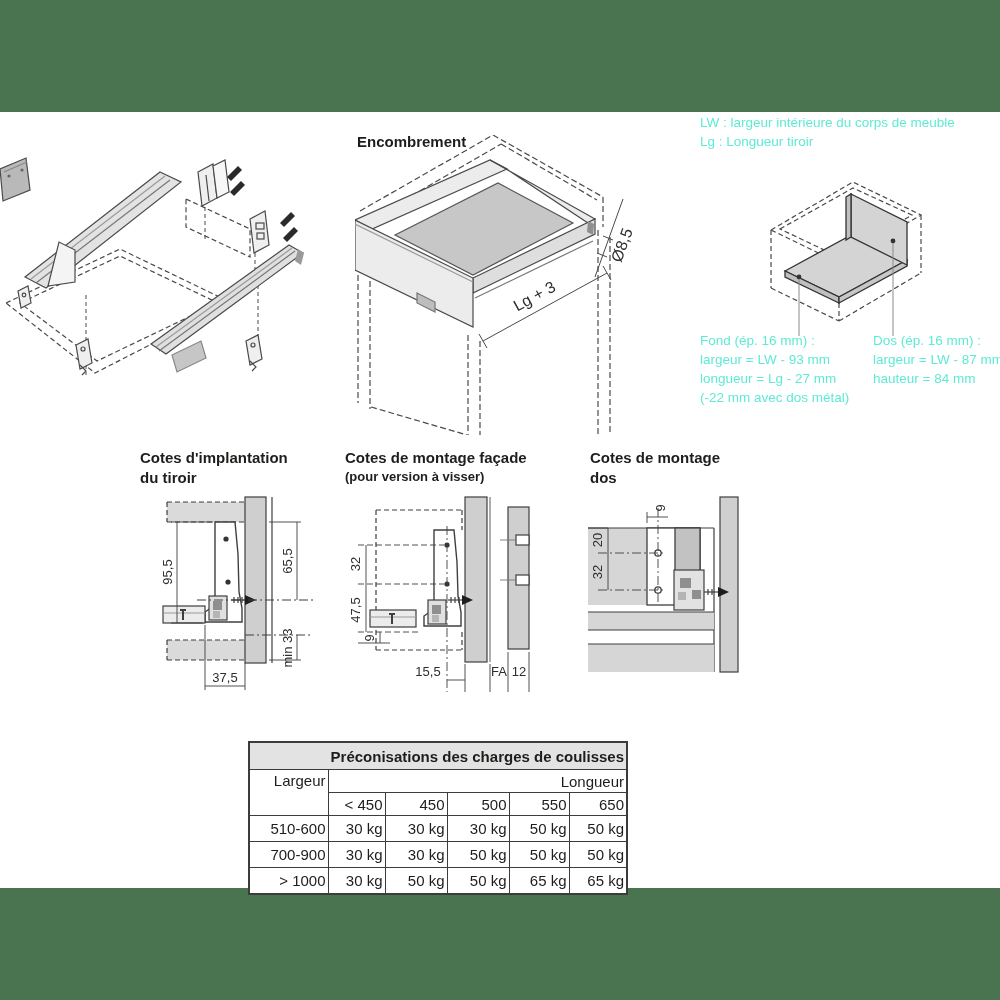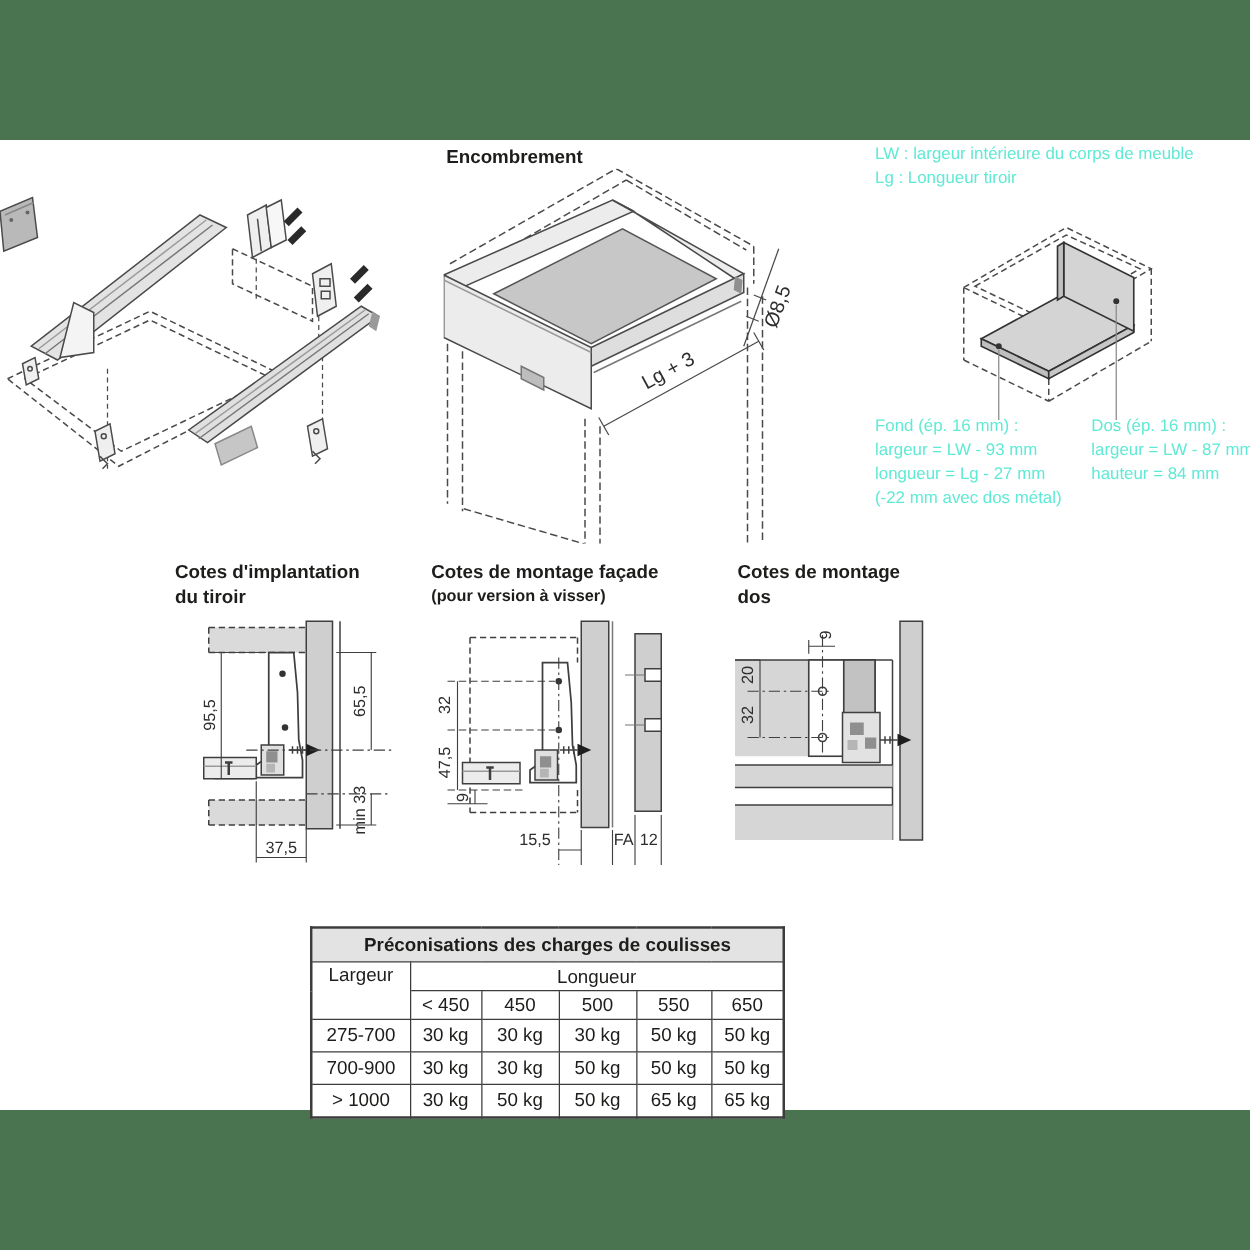--- a/index.html
+++ b/index.html
@@ -12,21 +12,21 @@
   #paper{position:absolute;left:0;top:112px;width:1000px;height:776px;background:#ffffff;}
   .abs{position:absolute;}
   .sec-title{font-size:15px;font-weight:bold;line-height:20px;color:#1d1d1b;white-space:nowrap;}
   .sec-sub{font-size:13px;font-weight:bold;line-height:17px;}
   .body-text{font-size:13.5px;line-height:19px;color:#5eead4;white-space:nowrap;}
   svg{display:block;}
   svg text{font-family:"Liberation Sans", sans-serif;font-size:13px;fill:#2e2e2e;}
   svg text.big{font-size:16px;}
   
   table.load{border-collapse:collapse;table-layout:fixed;font-size:15px;color:#1d1d1b;background:#fff;}
-  table.load td, table.load th{border:1.4px solid #3c3c3c;padding:1px 2px;text-align:center;font-weight:normal;overflow:hidden;white-space:nowrap;}
+  table.load td, table.load th{border:1.4px solid #3c3c3c;padding:1px 2px;text-align:right;font-weight:normal;overflow:hidden;white-space:nowrap;}
   table.load{border:2px solid #3c3c3c;}
   table.load .title-row th{background:#e3e3e3;font-weight:bold;height:24px;}
   table.load .hdr td{height:20px;}
   table.load .data td{height:23px;}
   table.load td.lg-cell{vertical-align:top;padding-top:2px;}
 </style>
 </head>
 <body>
 
 <div id="paper"></div>
@@ -97,21 +97,21 @@
     <g>
       <polygon points="250,74 265,66 269,100 254,108" fill="#efefef"></polygon>
       <rect x="256" y="78" width="8" height="6"></rect>
       <rect x="257" y="88" width="7" height="6"></rect>
     </g>
     <polygon points="280,78 291,67 295,71 284,82" fill="#2a2a2a" stroke="none"></polygon>
     <polygon points="283,93 294,82 298,86 287,97" fill="#2a2a2a" stroke="none"></polygon>
   </g>
 </svg>
 
-<div class="abs sec-title" style="left:357px;top:116px">Encombrement</div>
+<div class="abs sec-title" style="left:357px;top:132px">Encombrement</div>
 
 <svg class="abs" style="left:355px;top:135px" width="312" height="300" viewBox="0 0 312 300">
   <g stroke="#4a4a4a" stroke-width="1.2" fill="none">
 
     <g stroke-dasharray="6 3">
       <line x1="5" y1="76" x2="138" y2="0"></line>
       <line x1="18" y1="83" x2="146" y2="9"></line>
       <line x1="138" y1="0" x2="248" y2="62"></line>
       <line x1="146" y1="9" x2="242" y2="65"></line>
       <line x1="3" y1="140" x2="3" y2="268"></line>
@@ -438,21 +438,21 @@
     <td colspan="5">Longueur</td>
   </tr>
   <tr class="hdr">
     <td>&lt; 450</td>
     <td>450</td>
     <td>500</td>
     <td>550</td>
     <td>650</td>
   </tr>
   <tr class="data">
-    <td>275-700</td>
+    <td>510-600</td>
     <td>30 kg</td>
     <td>30 kg</td>
     <td>30 kg</td>
     <td>50 kg</td>
     <td>50 kg</td>
   </tr>
   <tr class="data">
     <td>700-900</td>
     <td>30 kg</td>
     <td>30 kg</td>

